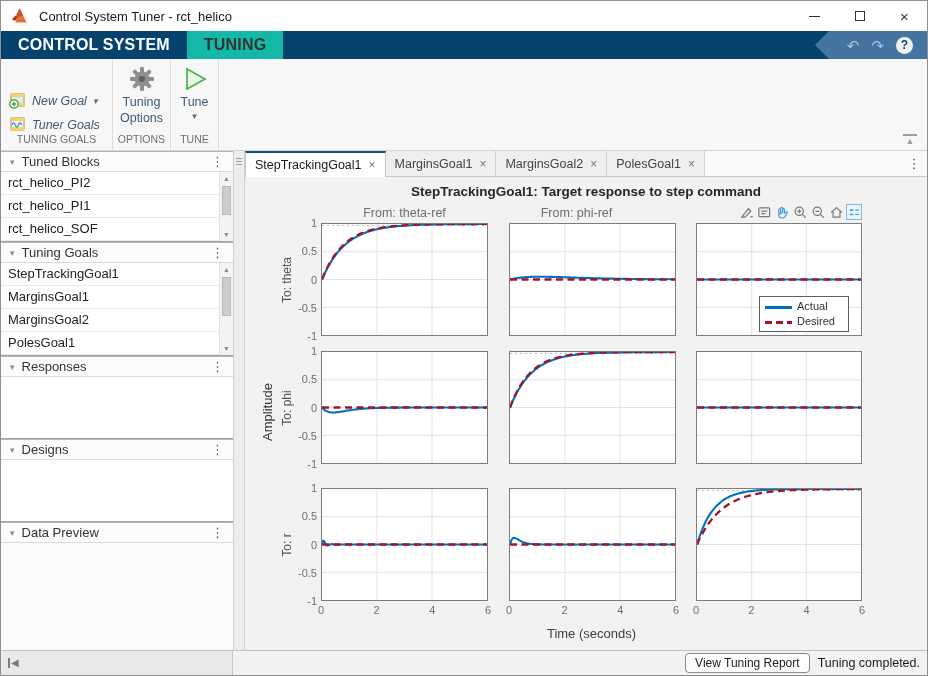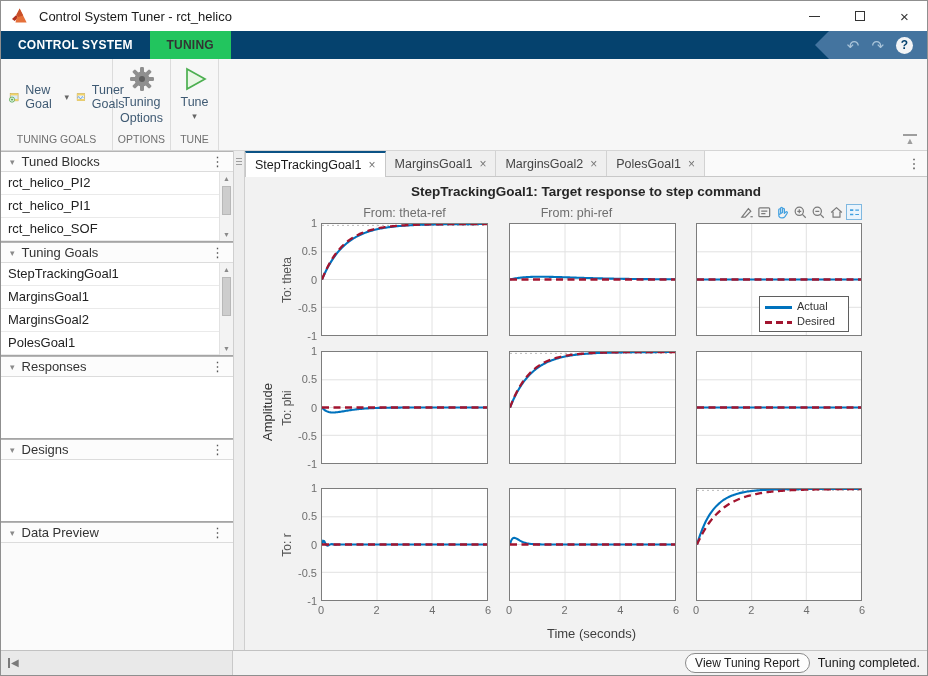--- a/index.html
+++ b/index.html
@@ -12,38 +12,38 @@
   .titlebar .logo { width:20px; height:18px; margin-left:10px; }
   .titlebar .title { font-size:13px; color:#1a1a1a; margin-left:8px; }
   .win-btns { margin-left:auto; display:flex; height:100%; }
   .win-btn { width:45px; height:100%; display:flex; align-items:center; justify-content:center; color:#333; }
   .glyph-min { width:11px; height:0; border-bottom:1.5px solid #333; }
   .glyph-max { width:10px; height:10px; border:1.3px solid #333; }
   .glyph-close { font-size:15px; line-height:1; color:#333; }
 
   
   .ribbon-tabs { height:28px; background:#05426e; display:flex; align-items:stretch; flex:0 0 auto; }
-  .rtab { padding:0 17px; display:flex; align-items:center; font-size:12px; font-weight:700; color:#fff; letter-spacing:.2px; }
-  .rtab.active { background:#22c55e; color:#333; }
+  .rtab { padding:0 17px; display:flex; align-items:center; font-size:16px; font-weight:700; color:#fff; letter-spacing:.2px; }
+  .rtab.active { background:#14b8a6; color:#333; }
   .quick-access { margin-left:auto; height:28px; width:112px; background:#44749f; clip-path:polygon(14px 0,100% 0,100% 100%,14px 100%,0 50%); display:flex; align-items:center; justify-content:flex-end; gap:12px; padding-right:14px; }
   .qa-icon { font-size:15px; color:#a9c4da; line-height:1; }
   .qa-help { width:17px; height:17px; border-radius:50%; background:#f2f4f6; color:#05426e; font-size:12px; font-weight:700; display:flex; align-items:center; justify-content:center; }
 
   
   .toolstrip { height:92px; background:#f7f7f7; border-bottom:1px solid #d5d5d5; display:flex; flex:0 0 auto; position:relative; }
   .ts-group { display:flex; flex-direction:column; border-right:1px solid #dcdcdc; padding-top:2px; }
   .ts-body { flex:1; display:flex; }
   .ts-label { height:17px; font-size:10.5px; color:#6f6f6f; text-align:center; padding-bottom:3px; }
   .g-tunedblocks { width:88px; }
   .g-tuninggoals { width:112px; }
   .g-options { width:58px; }
   .g-tune { width:48px; }
   .bigbtn { flex:1; display:flex; flex-direction:column; align-items:center; justify-content:flex-start; padding-top:5px; }
   .bigbtn .lbl { font-size:12.5px; color:#3f5a73; text-align:center; line-height:1.25; margin-top:3px; }
-  .rowbtns { flex:1; display:flex; justify-content:flex-end; gap:7px; padding-left:8px; }
+  .rowbtns { flex:1; display:flex; flex-direction:column; justify-content:flex-end; gap:7px; padding-left:8px;font-style:italic; }
   .rowbtn { display:flex; align-items:center; gap:6px; font-size:12.5px; color:#3f5a73; }
   .caret { font-size:9px; color:#666; }
   .collapse-ribbon { position:absolute; right:10px; bottom:5px; width:14px; text-align:center; }
   .collapse-ribbon .bar { height:2px; background:#9e9e9e; margin-bottom:1px; }
   .collapse-ribbon .tri { font-size:9px; color:#9e9e9e; line-height:8px; }
 
   
   .main { flex:1; display:flex; min-height:0; }
 
   
@@ -96,21 +96,21 @@
   .leg-sample { width:27px; height:15px; margin-right:5px; flex:0 0 auto; }
   .leg-text { font-size:11px; color:#333; }
 
   
   .statusbar { height:25px; border-top:1px solid #c2c2c2; display:flex; flex:0 0 auto; }
   .status-left { width:232px; background:#e9e9e9; border-right:1px solid #c9c9c9; display:flex; align-items:center; }
   .collapse-left { margin-left:7px; display:flex; align-items:center; }
   .collapse-left .bar { width:2px; height:10px; background:#7a7a7a; margin-right:1px; }
   .collapse-left .tri { font-size:10px; color:#7a7a7a; line-height:1; }
   .status-right { flex:1; background:#f2f2f2; display:flex; align-items:center; justify-content:flex-end; padding-right:7px; gap:8px; }
-  .report-btn { background:#fdfdfd; border:1px solid #8a8a8a; border-radius:10px; font-size:12px; color:#222; padding:2px 9px; }
+  .report-btn { background:#fdfdfd; border:1px solid #8a8a8a; border-radius:4px; font-size:12px; color:#222; padding:2px 9px; }
   .status-msg { font-size:12.5px; color:#1a1a1a; }
 </style>
 </head>
 <body>
 
 <div class="window">
 
   <div class="titlebar">
     <svg class="logo" viewBox="0 0 20 18">
       <polygon points="1,12 5,8.2 7.6,10.4 3.6,14" fill="#b0301e"></polygon>

